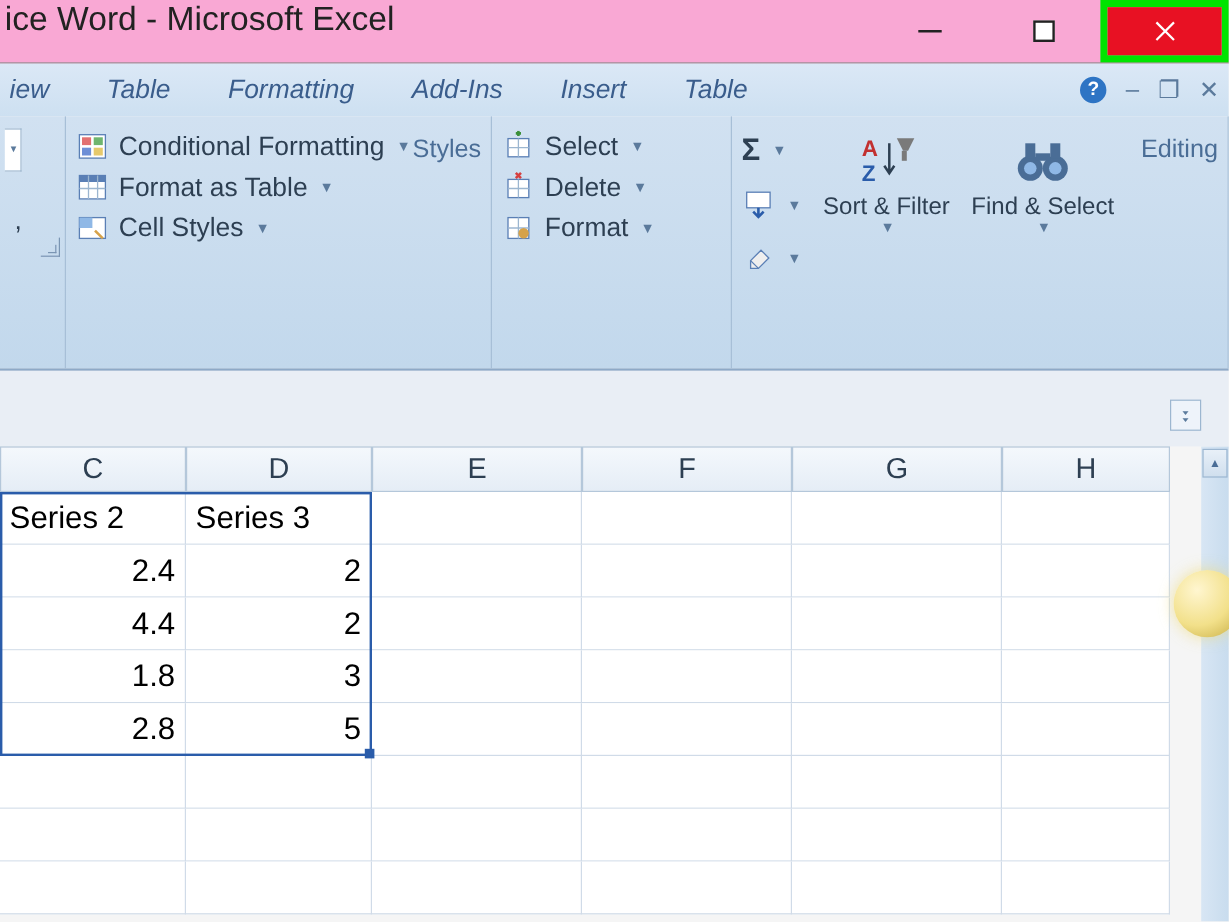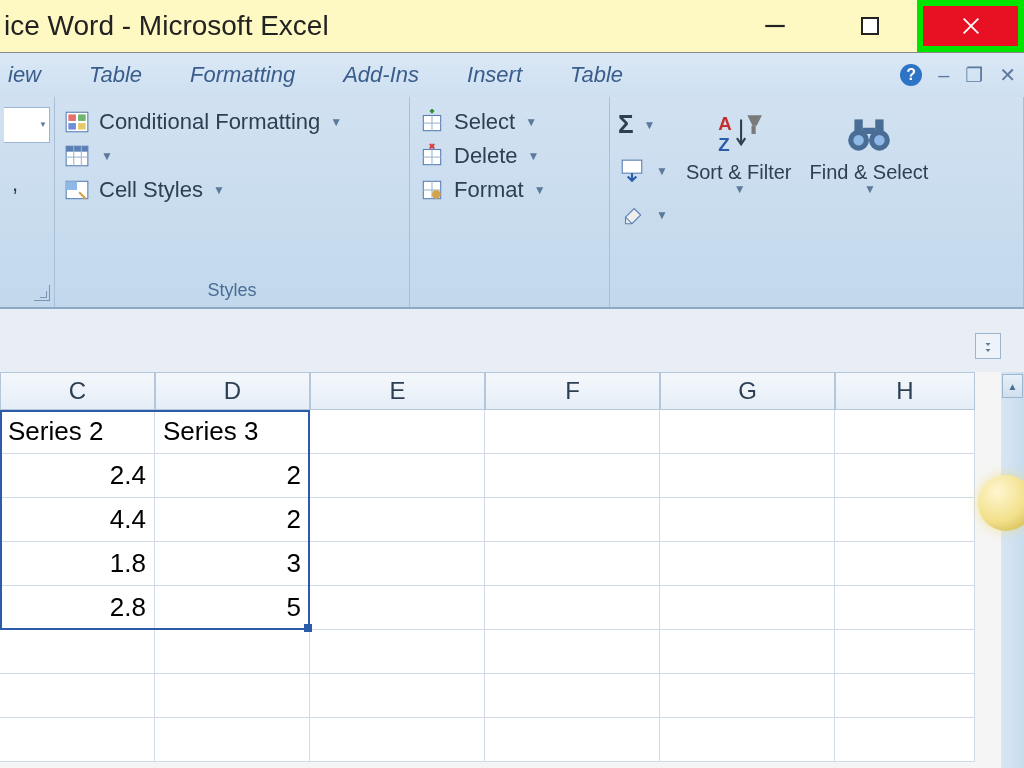--- a/index.html
+++ b/index.html
@@ -7,24 +7,23 @@
   font-family: "Segoe UI", Tahoma, sans-serif;
   background: #f5f5f5;
   overflow: hidden;
   width: 1024px;
   height: 768px;
 }
 
 
 .titlebar {
   height: 53px;
-  background: #fef9c3;
+  background: #f9a8d4;
   display: flex;
   justify-content: space-between;
-  align-items: center;
   padding-left: 4px;
   border-bottom: 1px solid #888;
 }
 .titlebar .title {
   font-size: 28px;
   color: #222;
   white-space: nowrap;
 }
 .titlebar .controls {
   display: flex;
@@ -102,27 +101,27 @@
 
 .ribbon {
   height: 212px;
   background: linear-gradient(#d1e1f1, #c2d8ec);
   border-bottom: 2px solid #8ea9c7;
   display: flex;
 }
 .group {
   border-right: 1px solid #a7bfd7;
   display: flex;
-  flex-direction: column;
+  flex-direction: row;
   justify-content: space-between;
   padding: 12px 8px 6px 8px;
 }
 .group-label {
   text-align: center;
-  font-size: 18px;
+  font-size: 21px;
   color: #4a6d96;
   padding-top: 4px;
 }
 .group-label.with-launcher {
   display: flex;
   justify-content: flex-end;
   align-items: center;
   gap: 130px;
 }
 .launcher {
@@ -394,20 +393,21 @@
       <div class="ribbon-row">
         <div class="ribbon-icon">
           <svg viewBox="0 0 24 24">
               <rect x="2" y="3" width="20" height="18" fill="#fff" stroke="#5a7fb5"></rect>
               <rect x="2" y="3" width="20" height="5" fill="#5a7fb5"></rect>
               <line x1="2" y1="13" x2="22" y2="13" stroke="#9cb6d0"></line>
               <line x1="9" y1="3" x2="9" y2="21" stroke="#9cb6d0"></line>
               <line x1="16" y1="3" x2="16" y2="21" stroke="#9cb6d0"></line>
             </svg>
         </div>
+        <span>Format as Table</span>
         <span class="dd-arrow">▼</span>
       </div>
       <div class="ribbon-row">
         <div class="ribbon-icon">
           <svg viewBox="0 0 24 24">
               <rect x="2" y="4" width="20" height="16" fill="#fff" stroke="#5a7fb5"></rect>
               <rect x="2" y="4" width="10" height="8" fill="#8fb8e6"></rect>
               <path d="M14 14 l6 6" stroke="#d6a24a" stroke-width="2"></path>
             </svg>
         </div>
@@ -507,20 +507,21 @@
               <circle cx="34" cy="30" r="5" fill="#8fb8e6"></circle>
               <rect x="10" y="10" width="8" height="12" fill="#4a6d96"></rect>
               <rect x="30" y="10" width="8" height="12" fill="#4a6d96"></rect>
               <rect x="18" y="18" width="12" height="6" fill="#4a6d96"></rect>
             </svg>
         </div>
         <span>Find &amp; Select</span>
         <span class="dd-arrow">▼</span>
       </div>
     </div>
+    <div class="group-label">Editing</div>
   </div>
 </div>
 
 <div class="formula-area">
   <div class="expand-btn"></div>
 </div>
 
 <div class="sheet">
   <div class="grid sel-wrap" id="grid">
     <div class="col-headers" id="colhdr">

